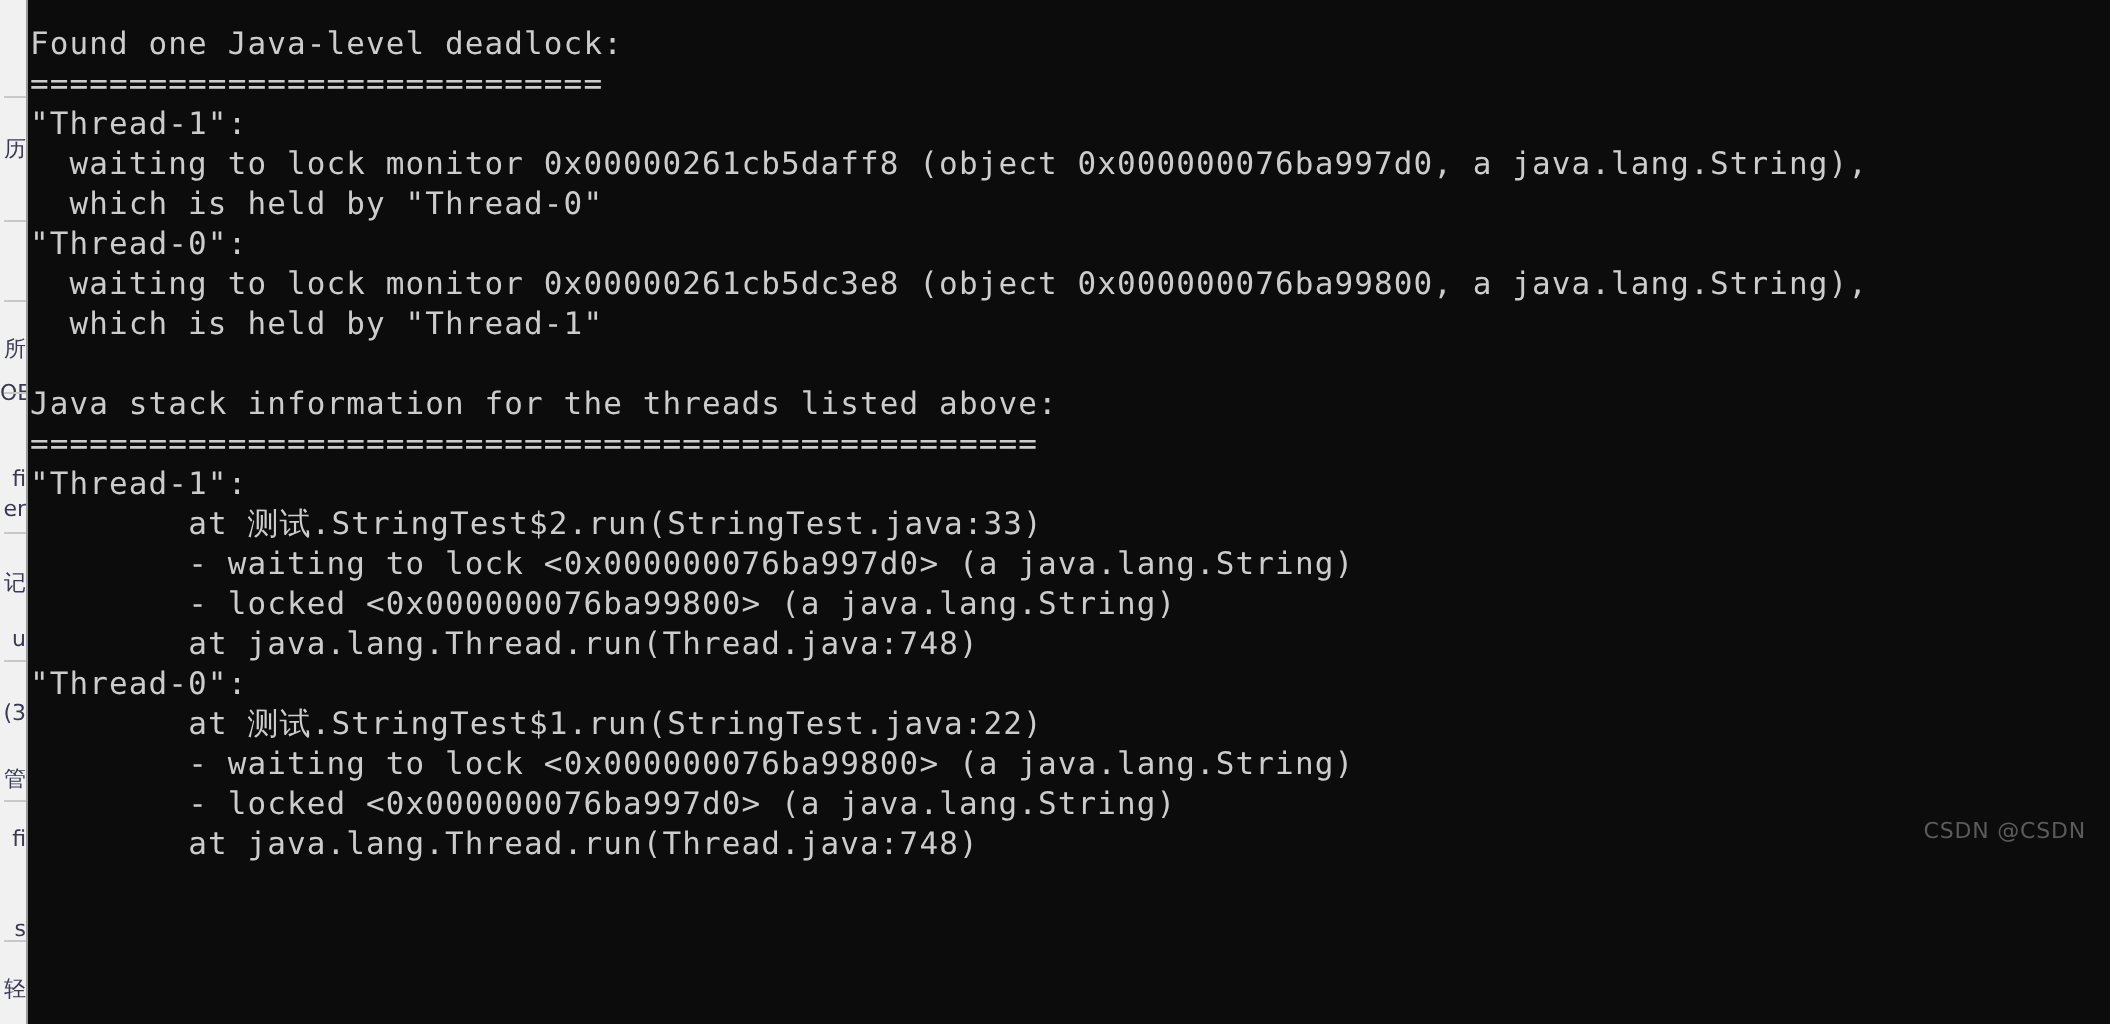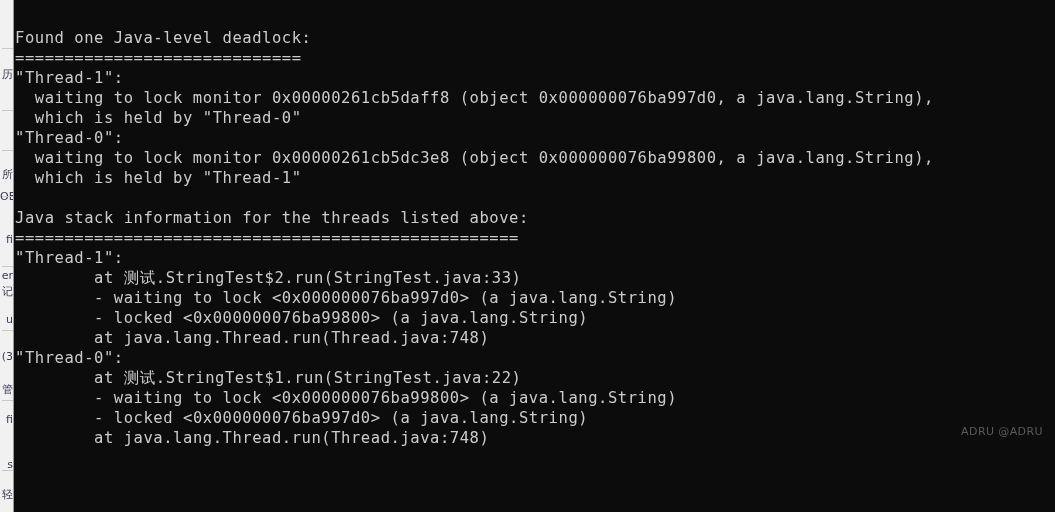--- a/index.html
+++ b/index.html
@@ -46,21 +46,21 @@
     left: 2px;
     width: 11px;
     height: 1px;
     background: #c8c8c8;
   }
 
   
   #console {
     position: absolute;
     left: 15px;
-    top: 16px;
+    top: 0;
     right: 0;
     height: 431px;
     background: #0c0c0c;
     overflow: hidden;
   }
   #console-output {
     position: absolute;
     left: 0px;
     top: 12px;
     margin: 0;
@@ -92,36 +92,36 @@
 </head>
 <body>
 
 <div id="screen">
 
   <div id="bg-window-sliver" style="background: rgb(241, 241, 241); border-right-color: rgb(154, 154, 154);">
       <div class="sliver-line" style="top: 68px;">历</div>
       <div class="sliver-line" style="top: 168px;">所</div>
       <div class="sliver-line" style="top: 190px;">OE</div>
       <div class="sliver-line" style="top: 233px;">fi</div>
-      <div class="sliver-line" style="top: 269px;">er</div>
+      <div class="sliver-line" style="top: 248px;">er</div>
       <div class="sliver-line" style="top: 285px;">记</div>
       <div class="sliver-line" style="top: 313px;">u</div>
       <div class="sliver-line" style="top: 350px;">(3</div>
       <div class="sliver-line" style="top: 383px;">管</div>
       <div class="sliver-line" style="top: 413px;">fi</div>
       <div class="sliver-line" style="top: 458px;">s</div>
       <div class="sliver-line" style="top: 488px;">轻</div>
       <div class="sliver-rule" style="top: 48px;"></div>
       <div class="sliver-rule" style="top: 110px;"></div>
       <div class="sliver-rule" style="top: 150px;"></div>
       <div class="sliver-rule" style="top: 196px;"></div>
       <div class="sliver-rule" style="top: 266px;"></div>
       <div class="sliver-rule" style="top: 330px;"></div>
       <div class="sliver-rule" style="top: 400px;"></div>
       <div class="sliver-rule" style="top: 470px;"></div>
     </div>
 
   <div id="console">
     <div id="console-output"><span class="line">Found one Java-level deadlock:</span><span class="line">=============================</span><span class="line">"Thread-1":</span><span class="line">  waiting to lock monitor 0x00000261cb5daff8 (object 0x000000076ba997d0, a java.lang.String),</span><span class="line">  which is held by "Thread-0"</span><span class="line">"Thread-0":</span><span class="line">  waiting to lock monitor 0x00000261cb5dc3e8 (object 0x000000076ba99800, a java.lang.String),</span><span class="line">  which is held by "Thread-1"</span><span class="line">&nbsp;</span><span class="line">Java stack information for the threads listed above:</span><span class="line">===================================================</span><span class="line">"Thread-1":</span><span class="line">	at 测试.StringTest$2.run(StringTest.java:33)</span><span class="line">	- waiting to lock &lt;0x000000076ba997d0&gt; (a java.lang.String)</span><span class="line">	- locked &lt;0x000000076ba99800&gt; (a java.lang.String)</span><span class="line">	at java.lang.Thread.run(Thread.java:748)</span><span class="line">"Thread-0":</span><span class="line">	at 测试.StringTest$1.run(StringTest.java:22)</span><span class="line">	- waiting to lock &lt;0x000000076ba99800&gt; (a java.lang.String)</span><span class="line">	- locked &lt;0x000000076ba997d0&gt; (a java.lang.String)</span><span class="line">	at java.lang.Thread.run(Thread.java:748)</span><span class="line">&nbsp;</span><span class="line">Found 1 deadlock.</span></div>
-    <div id="watermark">ADRU @ADRU</div>
+    <div id="watermark">CSDN @CSDN</div>
   </div>
 
 </div>
 
 </body></html>

